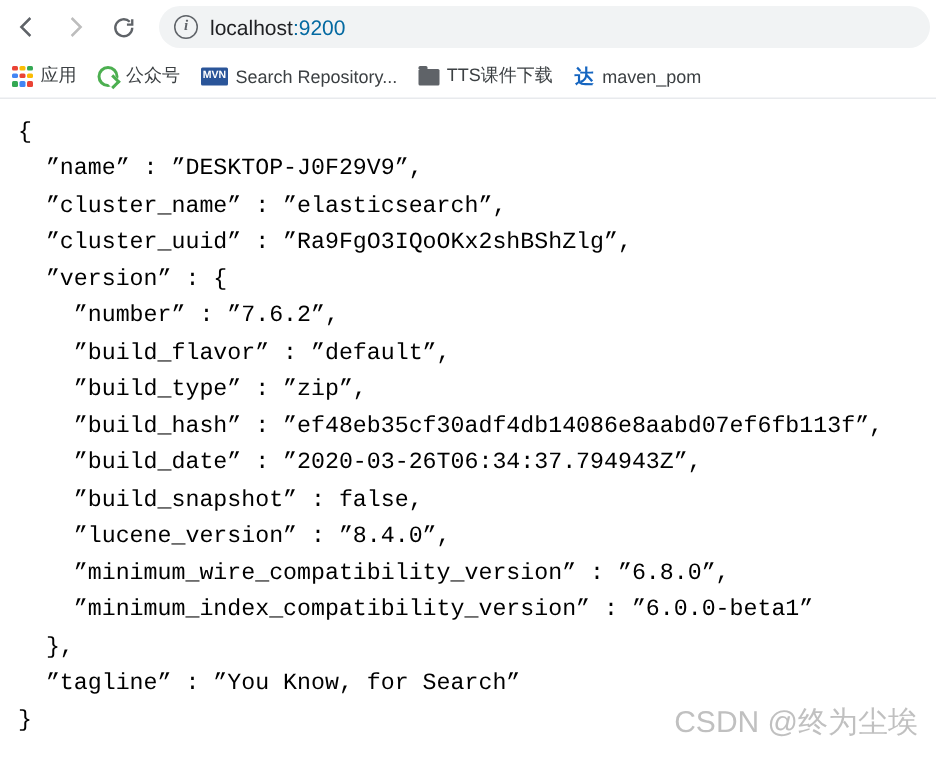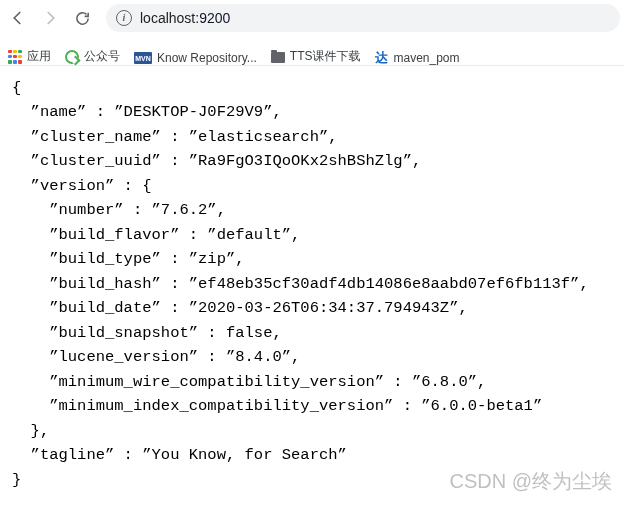--- a/index.html
+++ b/index.html
@@ -52,25 +52,25 @@
       font-style: italic;
       font-family: serif;
       color: #5f6368;
       line-height: 1;
       font-weight: bold;
     }
     .url-text {
       font-size: 14px;
       color: #202124;
     }
-    .url-port { color: #0f172a; }
+    .url-port { color: #0369a1; }
     .bookmarks {
       height: 30px;
       display: flex;
-      align-items: flex-end;
+      align-items: center;
       padding: 0 8px;
       gap: 14px;
       border-bottom: 1px solid #e8eaed;
     }
     .bm-item {
       display: flex;
       align-items: center;
       gap: 5px;
       font-size: 12px;
       color: #3c4043;
@@ -157,21 +157,21 @@
         <span></span>
       </div>
     <span>应用</span>
   </div>
   <div class="bm-item">
     <div class="gzh-icon"></div>
     <span>公众号</span>
   </div>
   <div class="bm-item">
     <div class="mvn-icon">MVN</div>
-    <span>Know Repository...</span>
+    <span>Search Repository...</span>
   </div>
   <div class="bm-item">
     <div class="folder-icon"></div>
     <span>TTS课件下载</span>
   </div>
   <div class="bm-item">
     <div class="da-icon">达</div>
     <span>maven_pom</span>
   </div>
 </div>

